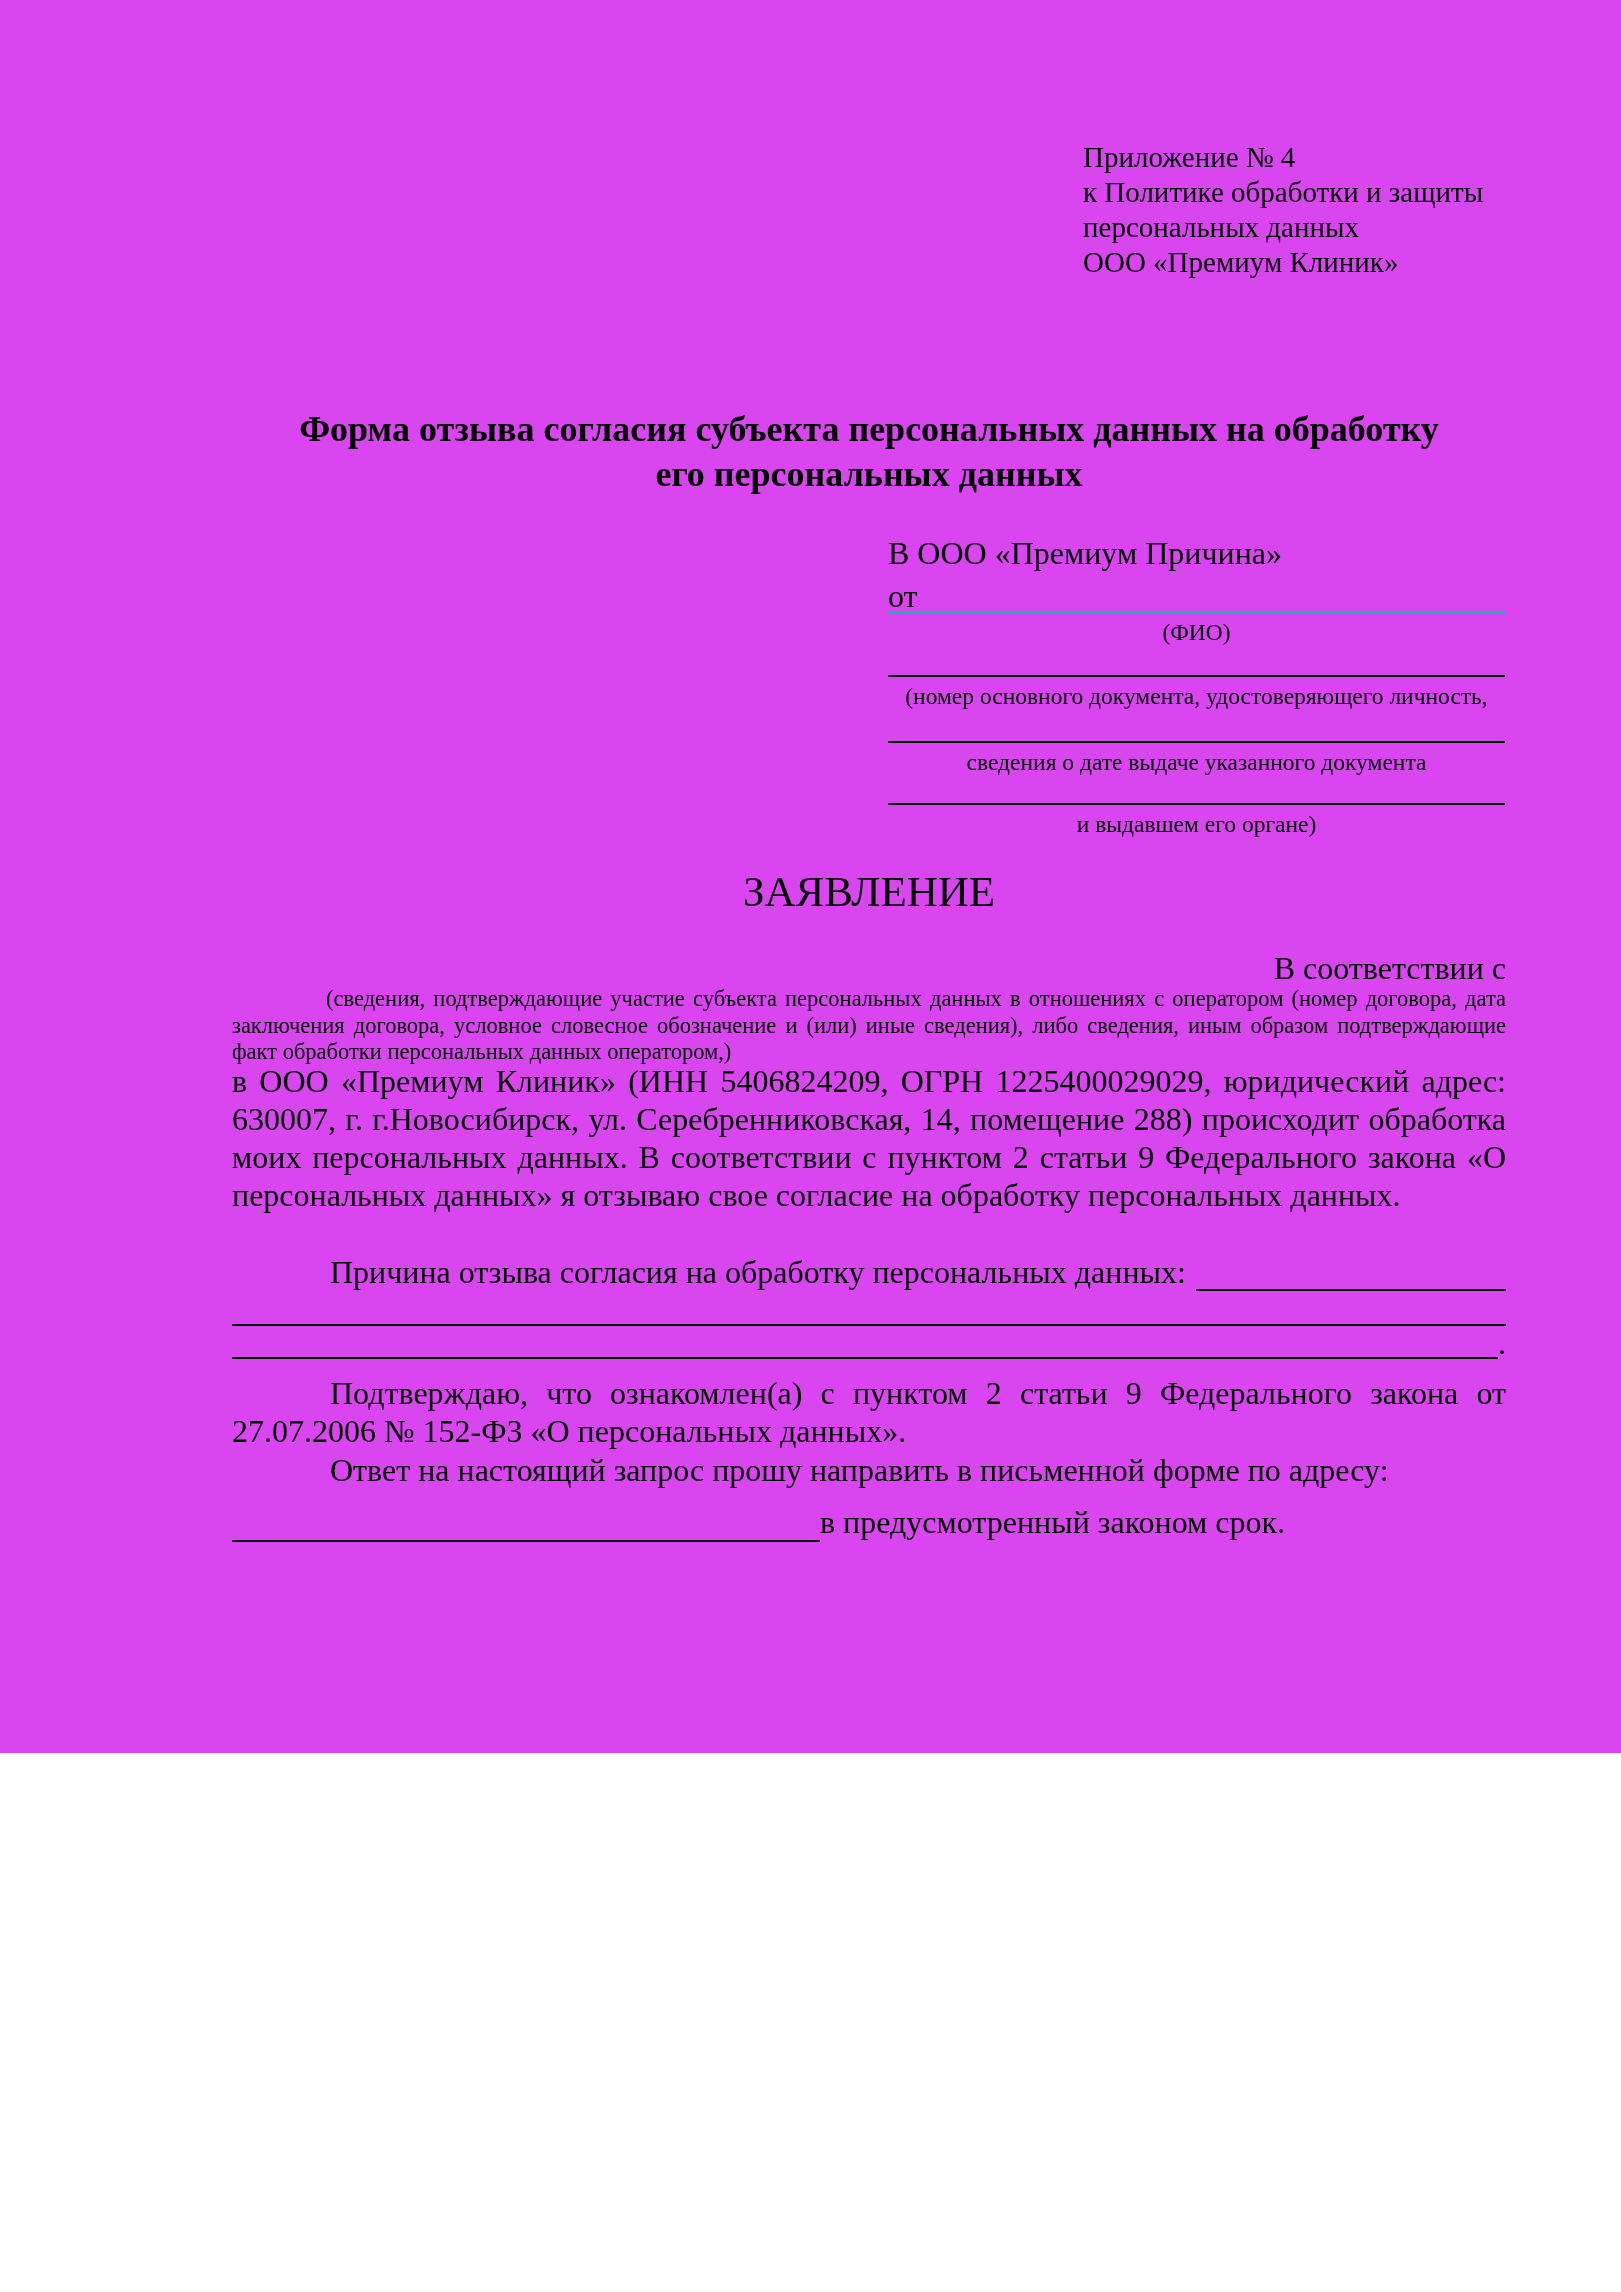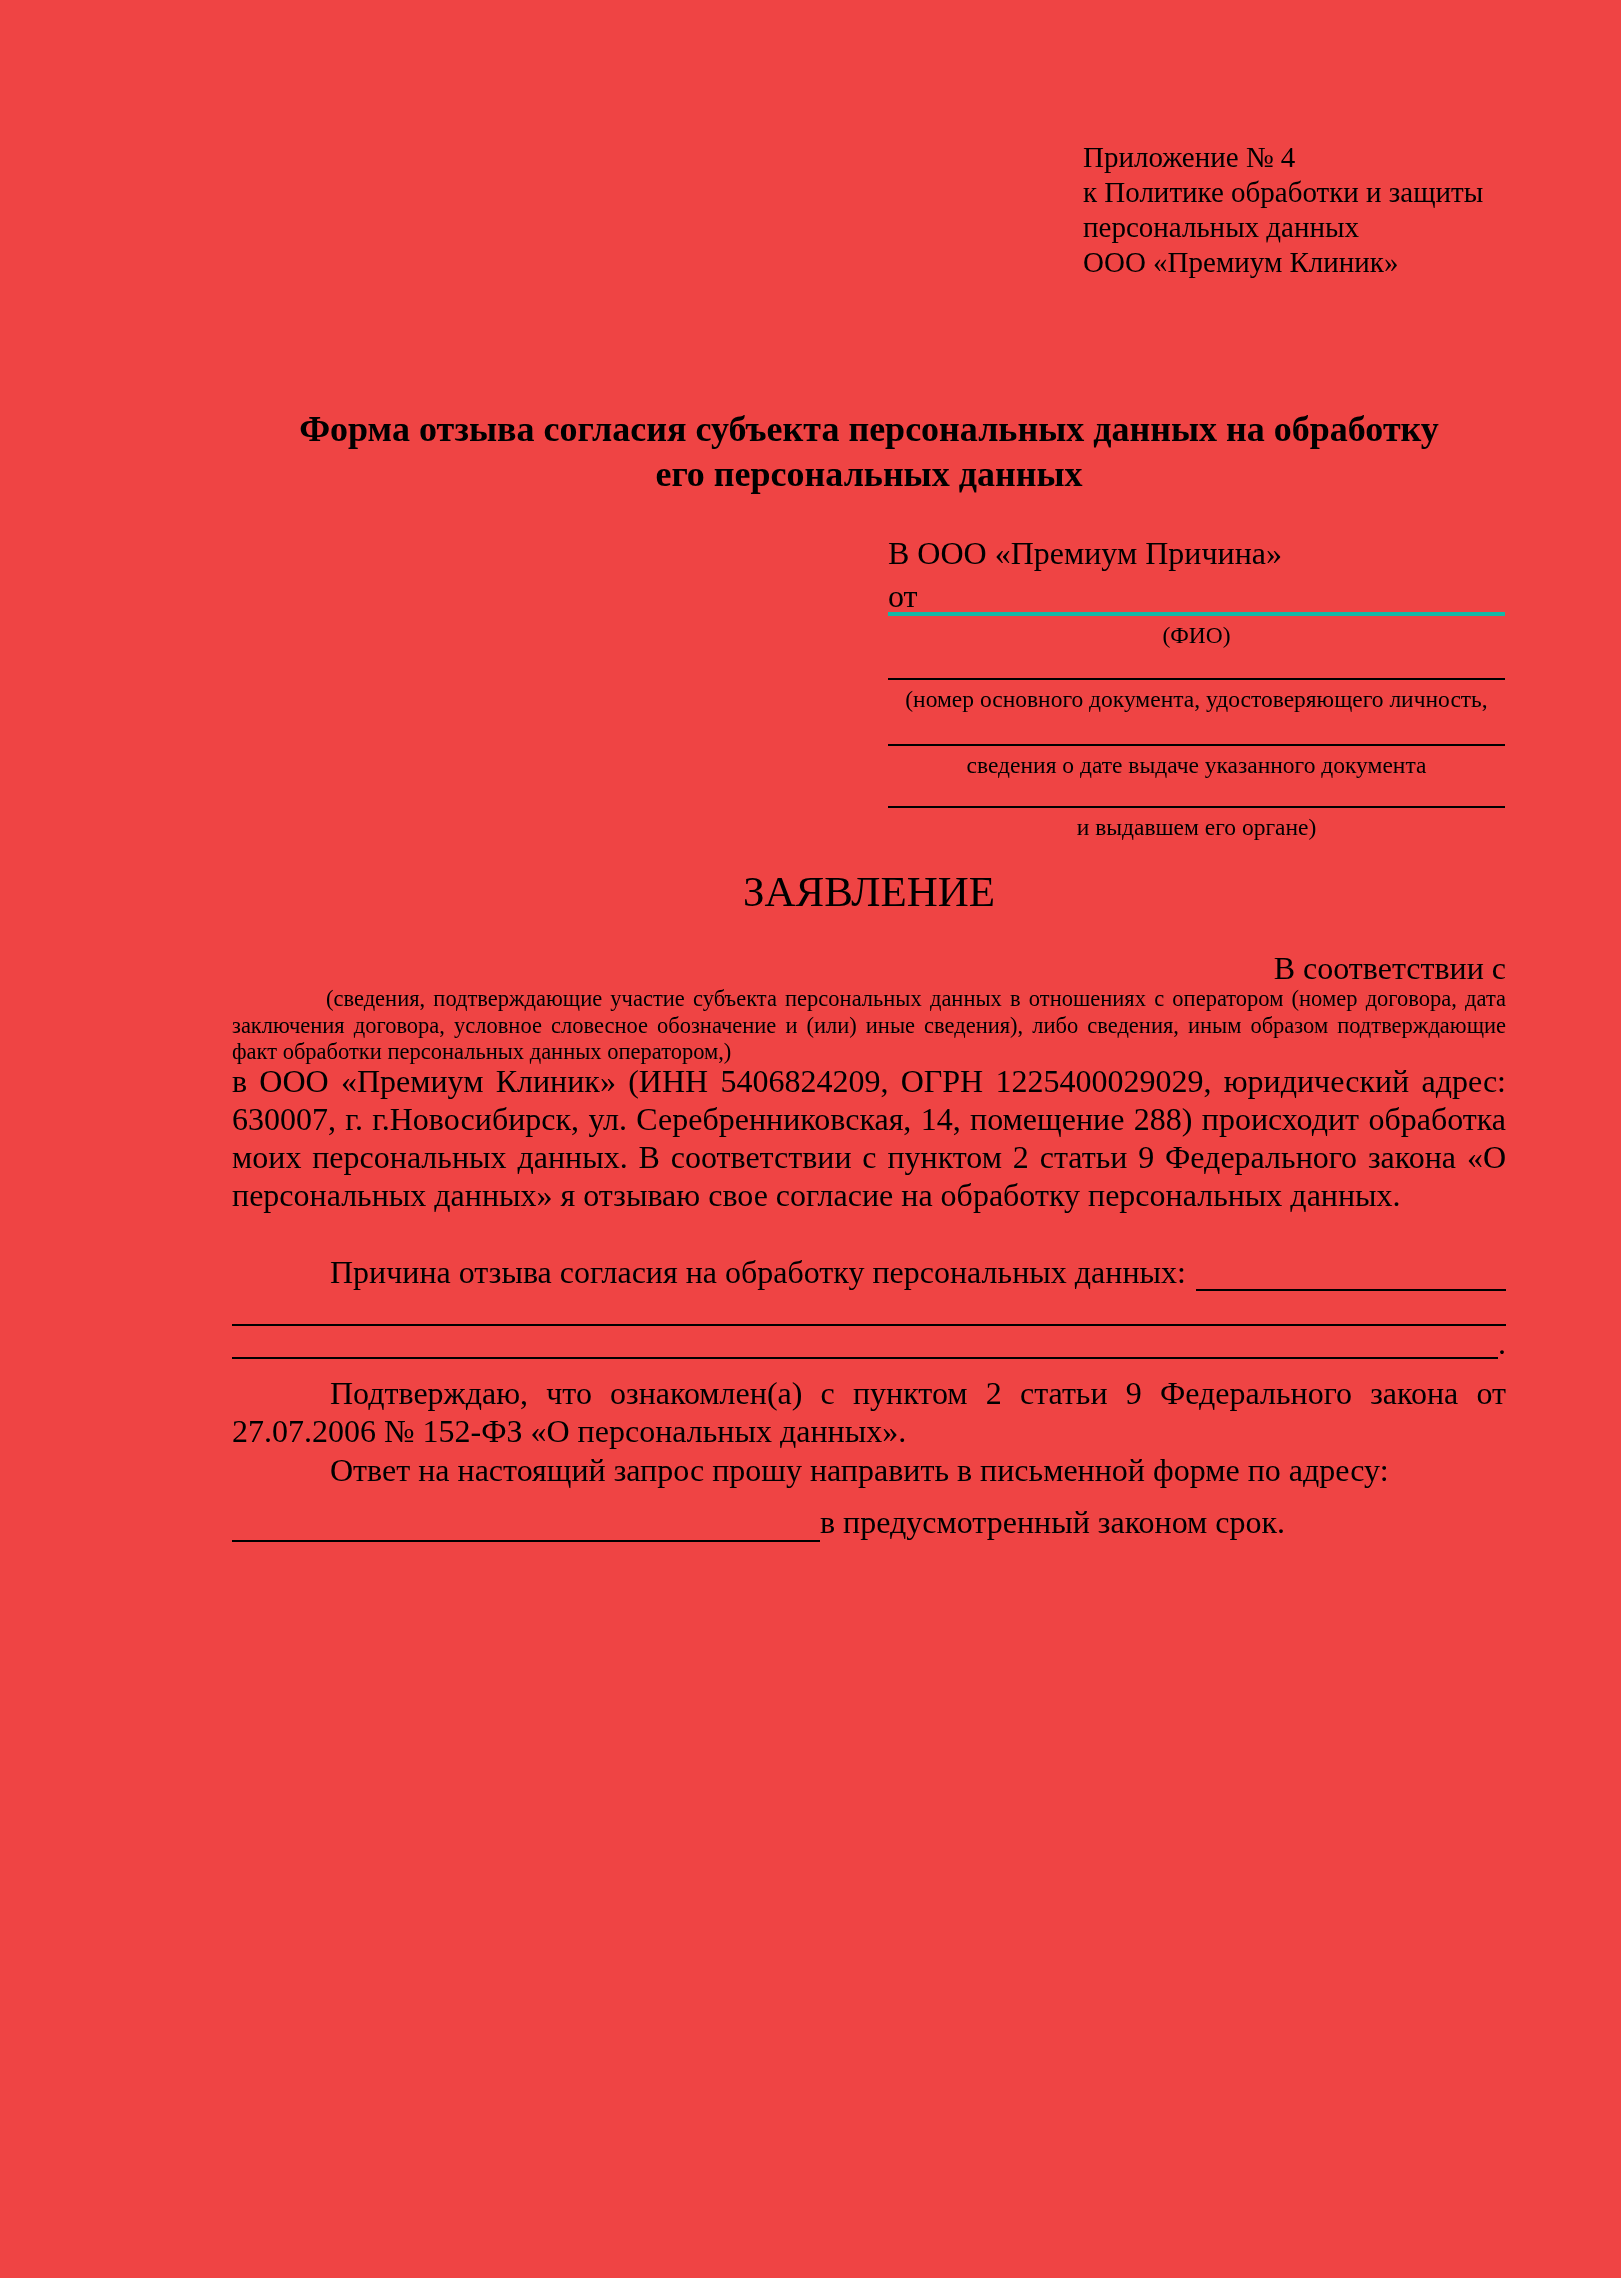--- a/index.html
+++ b/index.html
@@ -1,36 +1,36 @@
 <!DOCTYPE html>
 <html><head>
 <meta charset="utf-8">
 <style>
   html, body { margin: 0; padding: 0; background: #ffffff; }
   .page {
     position: relative;
     width: 1621px;
-    height: 2278px;
-    background: #ef4444;
+    height: 1753px;
+    background: #d946ef;
     color: #000000;
     font-family: "Liberation Serif", "DejaVu Serif", serif;
     overflow: hidden;
   }
   .appendix {
     position: absolute; left: 1083px; top: 140px;
     font-size: 29px; line-height: 35px; white-space: pre-line;
   }
   .doc-title {
     position: absolute; left: 232px; top: 407px; width: 1274px;
     font-size: 36px; font-weight: bold; line-height: 45px;
     text-align: center; white-space: pre-line;
   }
   .addr { position: absolute; left: 888px; top: 534px; width: 617px; font-size: 32px; }
   .addr .to   { line-height: 39px; }
-  .addr .from { padding-top: 4.9px; height: 34px; line-height: 37px; border-bottom: 4px solid #14b8a6; }
+  .addr .from { padding-top: 4.9px; height: 34px; line-height: 37px; border-bottom: 1px solid #14b8a6; }
   .cap  { font-size: 23.5px; line-height: 27.4px; text-align: center; padding-top: 5.9px; }
   .blank2 { height: 29px; border-bottom: 2px solid #000; }
   .blank3 { height: 31px; border-bottom: 2px solid #000; }
   .blank4 { height: 26.5px; border-bottom: 2px solid #000; }
   .heading {
     position: absolute; left: 232px; top: 872px; width: 1274px;
     text-align: center; font-size: 43px; line-height: 39px;
   }
   .accord {
     position: absolute; left: 232px; top: 949px; width: 1274px;

